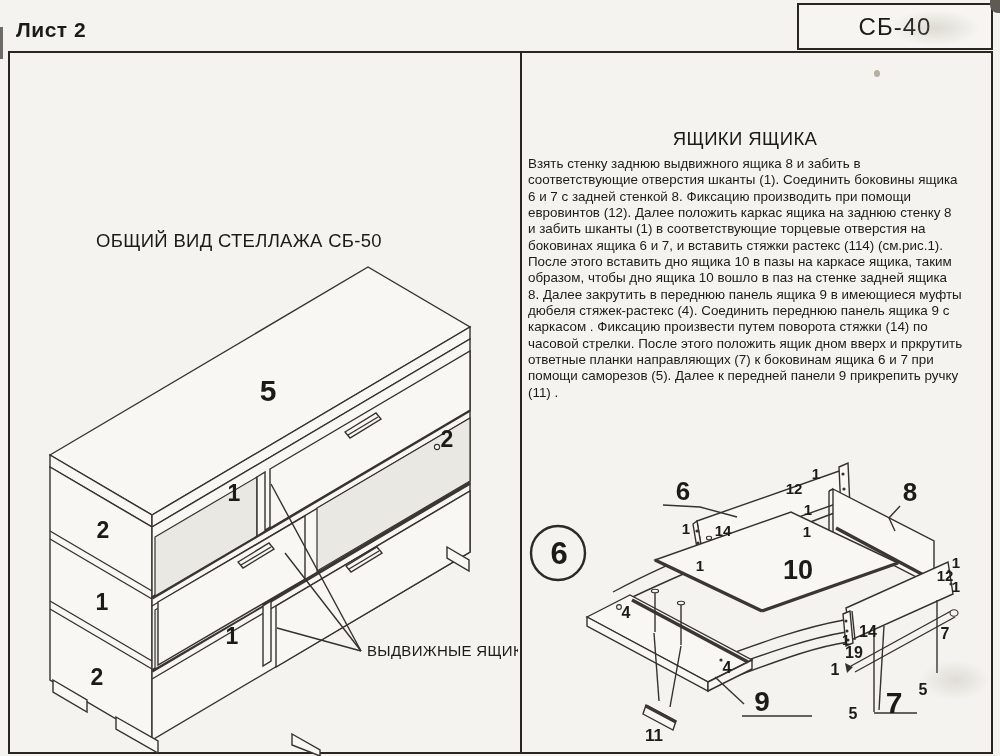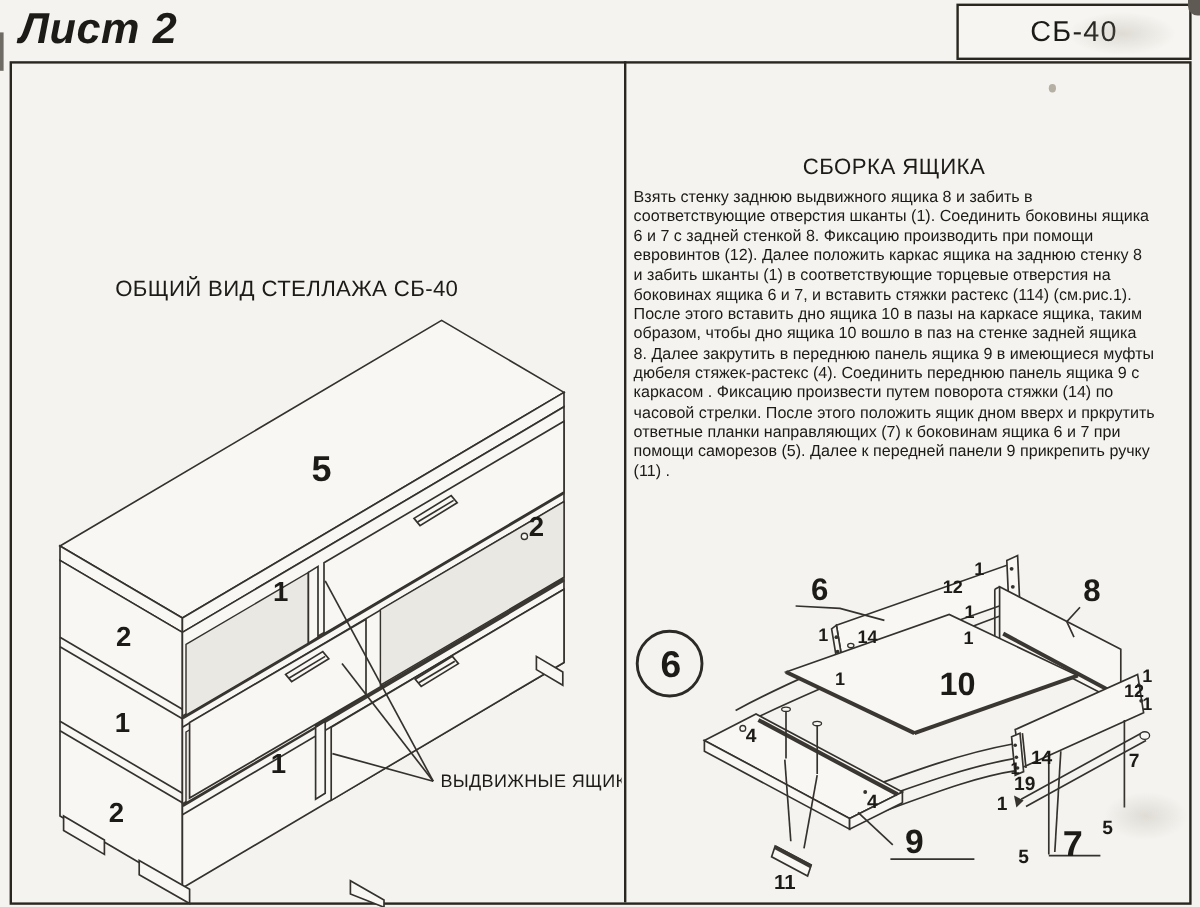--- a/index.html
+++ b/index.html
@@ -1,19 +1,19 @@
 <!DOCTYPE html>
 <html><head>
 <meta charset="utf-8">
 <style>
   html,body{margin:0;padding:0;background:#e9e8e4;}
   .page{position:relative;width:1000px;height:756px;background:#f4f3ef;overflow:hidden;
         font-family:"Liberation Sans","DejaVu Sans",sans-serif;color:#1c1b18;}
   .t{position:absolute;color:#1c1b18;}
-  .sheet-title{left:16px;top:3px;font-size:36px;font-weight:700;letter-spacing:.5px;font-style:italic;}
+  .sheet-title{left:16px;top:18px;font-size:21px;font-weight:700;letter-spacing:.5px;}
   .model-box{position:absolute;left:797px;top:3px;width:192px;height:43px;border:2px solid #29261f;
              background:#f6f5f1;display:flex;align-items:center;justify-content:center;}
   .model-box span{font-size:24px;letter-spacing:1px;}
   .frame{position:absolute;left:8px;top:51px;width:981px;height:699px;border:2px solid #29261f;}
   .vdiv{position:absolute;left:520px;top:51px;width:0;height:701px;border-left:2px solid #29261f;}
   .intro{left:62px;top:80px;width:430px;font-size:14.5px;line-height:19px;white-space:pre-line;}
   .view-title{left:96px;top:230px;font-size:18.5px;letter-spacing:.3px;}
   .right-title{left:521px;top:128px;width:448px;text-align:center;font-size:18.5px;letter-spacing:.4px;}
   .body-text{left:528px;top:156px;width:462px;font-size:13.4px;line-height:16.35px;white-space:pre-line;}
   svg.abs{position:absolute;}
@@ -33,23 +33,23 @@
 <div class="page">
 
   <div class="t sheet-title">Лист 2</div>
   <div class="model-box">
     <span>СБ-40</span>
   </div>
 
   <div class="frame"></div>
   <div class="vdiv"></div>
 
-  <div class="t view-title">ОБЩИЙ ВИД СТЕЛЛАЖА СБ-40</div>
-
-  <div class="t right-title">СБОРКА ЯЩИКА</div>
+  <div class="t view-title">ОБЩИЙ ВИД СТЕЛЛАЖА СБ-50</div>
+
+  <div class="t right-title">ЯЩИКИ ЯЩИКА</div>
   <div class="t body-text"> Взять стенку заднюю выдвижного ящика 8 и забить в
 соответствующие отверстия шканты (1). Соединить боковины ящика
 6 и 7 с задней стенкой 8. Фиксацию производить при помощи
 евровинтов (12). Далее положить каркас ящика на заднюю стенку 8
 и забить шканты (1) в соответствующие торцевые отверстия на
 боковинах ящика 6 и 7, и вставить стяжки растекс (114) (см.рис.1).
 После этого вставить дно ящика 10 в пазы на каркасе ящика, таким
 образом, чтобы дно ящика 10 вошло в паз на стенке задней ящика
 8. Далее закрутить в переднюю панель ящика 9 в имеющиеся муфты
 дюбеля стяжек-растекс (4). Соединить переднюю панель ящика 9 с

